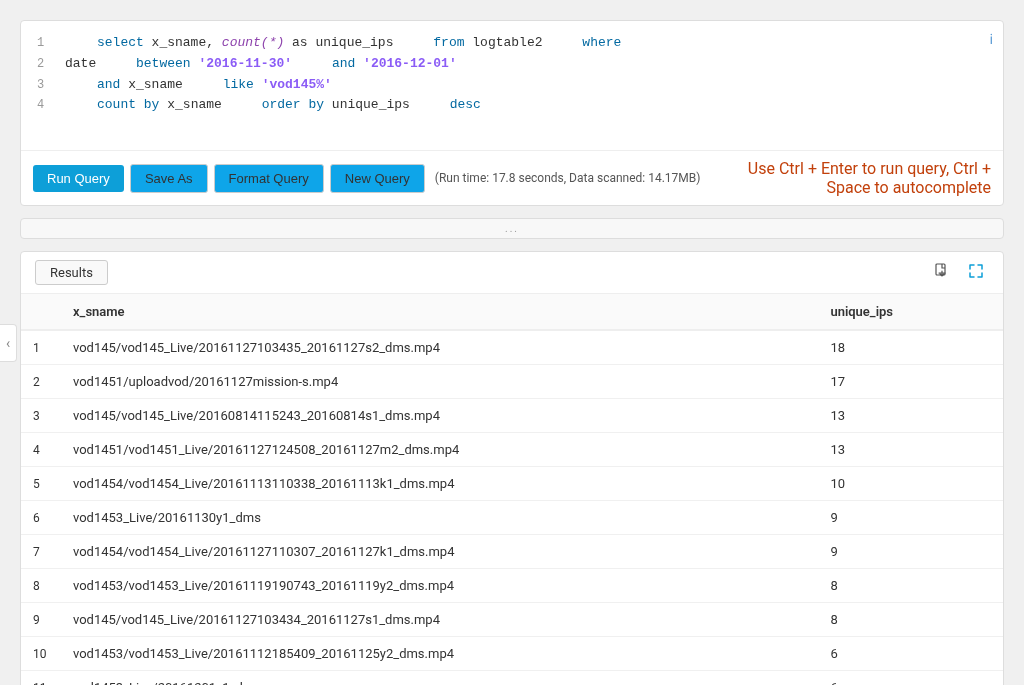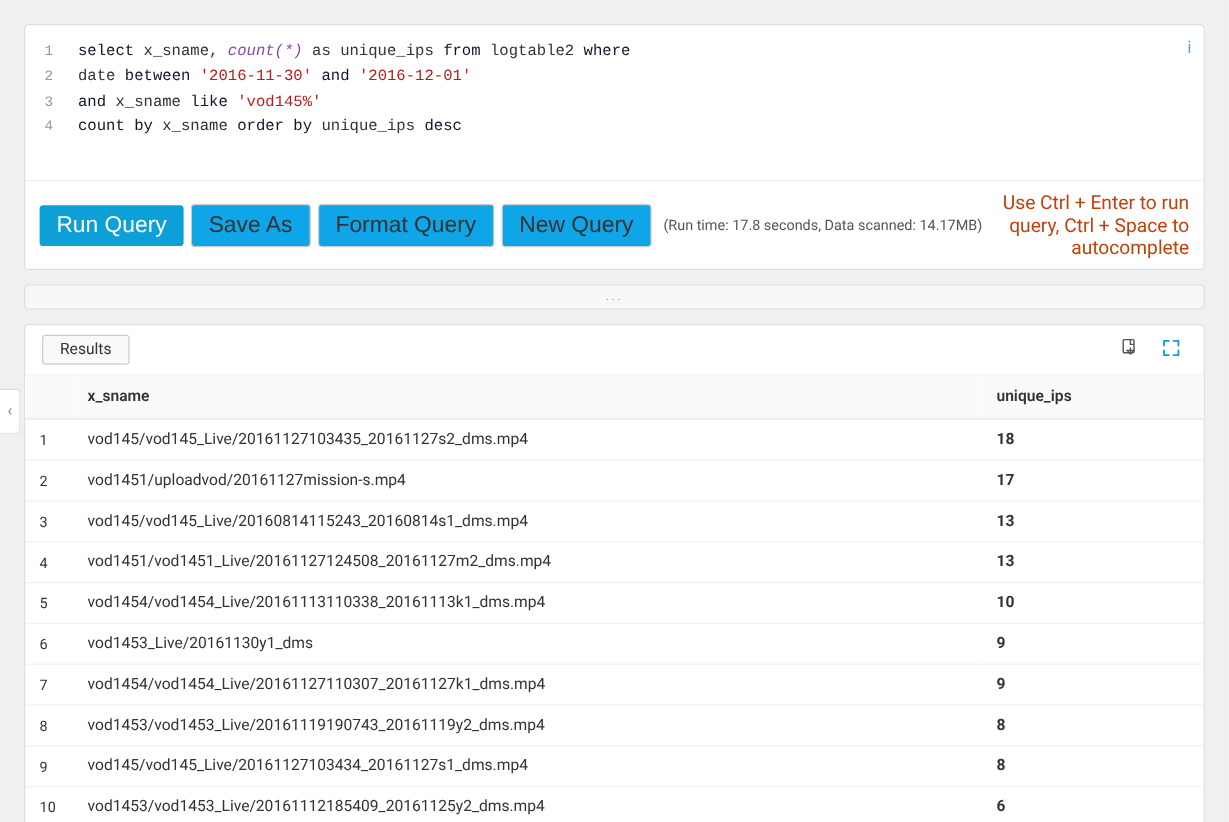--- a/index.html
+++ b/index.html
@@ -45,41 +45,41 @@
       color: #999;
       min-width: 18px;
       margin-right: 10px;
       user-select: none;
       font-size: 12px;
       padding-top: 1px;
     }
     .code-content {
       flex: 1;
     }
-    .kw { color: #0f172a; }
-    .str { color: #b91c1c; }
+    .kw { color: #0369a1; margin-left: 32px; }
+    .str { color: #8b5cf6; font-weight: bold; }
     .fn { color: #8e44ad; font-style: italic; }
     .toolbar-row {
       display: flex;
       align-items: center;
       padding: 8px 12px;
       gap: 6px;
     }
     .hint-text {
       flex: 1;
       text-align: right;
       color: #c2410c;
       font-size: 16px;
     }
     .btn {
       padding: 6px 14px;
       border: none;
       border-radius: 3px;
       cursor: pointer;
-      font-size: 19px;
+      font-size: 13px;
       font-weight: 500;
     }
     .btn-primary {
       background: #0d9fd8;
       color: #fff;
     }
     .btn-secondary {
       background: #0ea5e9;
       color: #333;
       border: 1px solid #ccc;
@@ -154,21 +154,20 @@
       width: 40px;
       color: #888;
       font-size: 12px;
     }
     .col-sname {
       min-width: 400px;
     }
     .col-ips {
       text-align: left;
       min-width: 100px;
-      font-weight: bold;
     }
     .sidebar-arrow {
       position: fixed;
       left: 0;
       top: 50%;
       transform: translateY(-50%);
       background: #fff;
       border: 1px solid #ddd;
       border-left: none;
       border-radius: 0 4px 4px 0;

